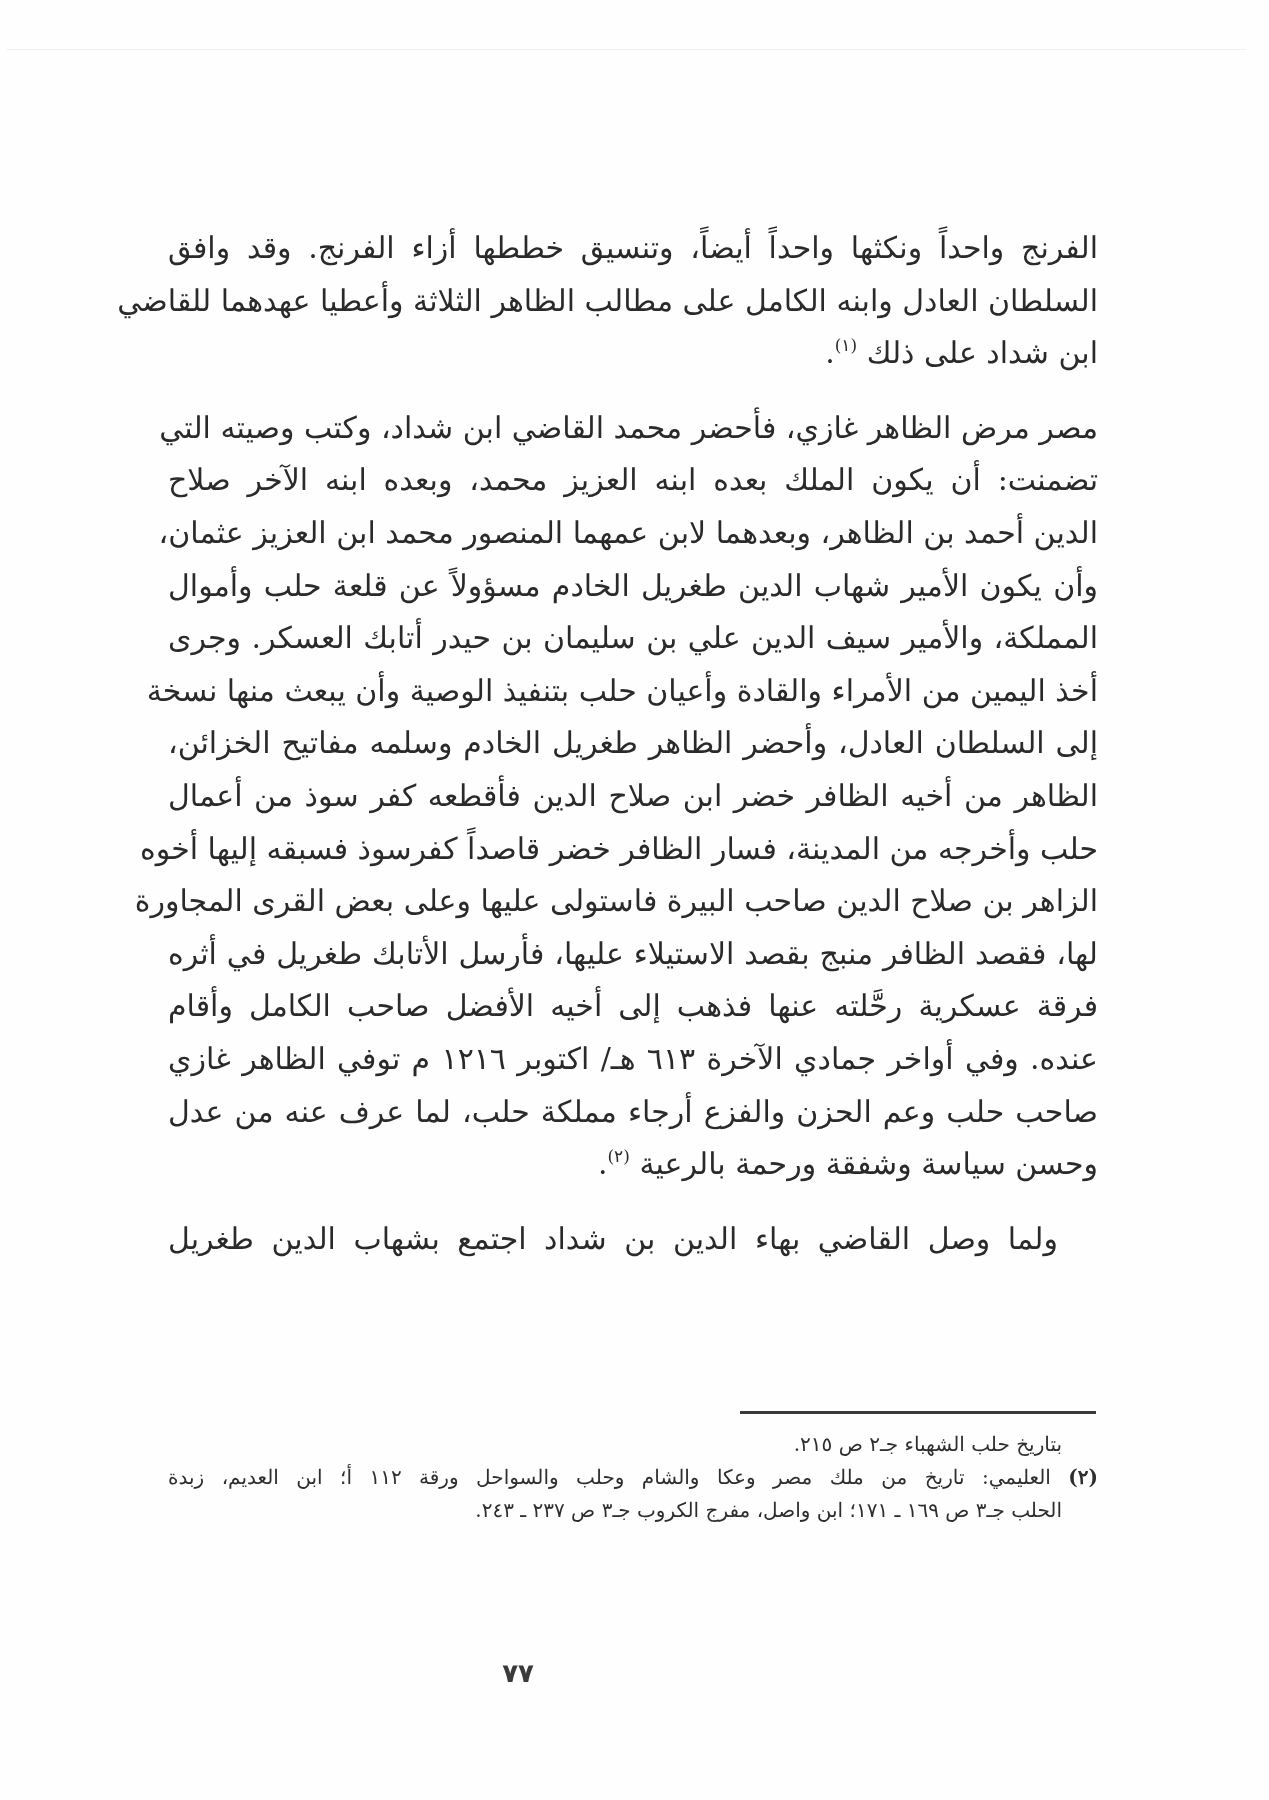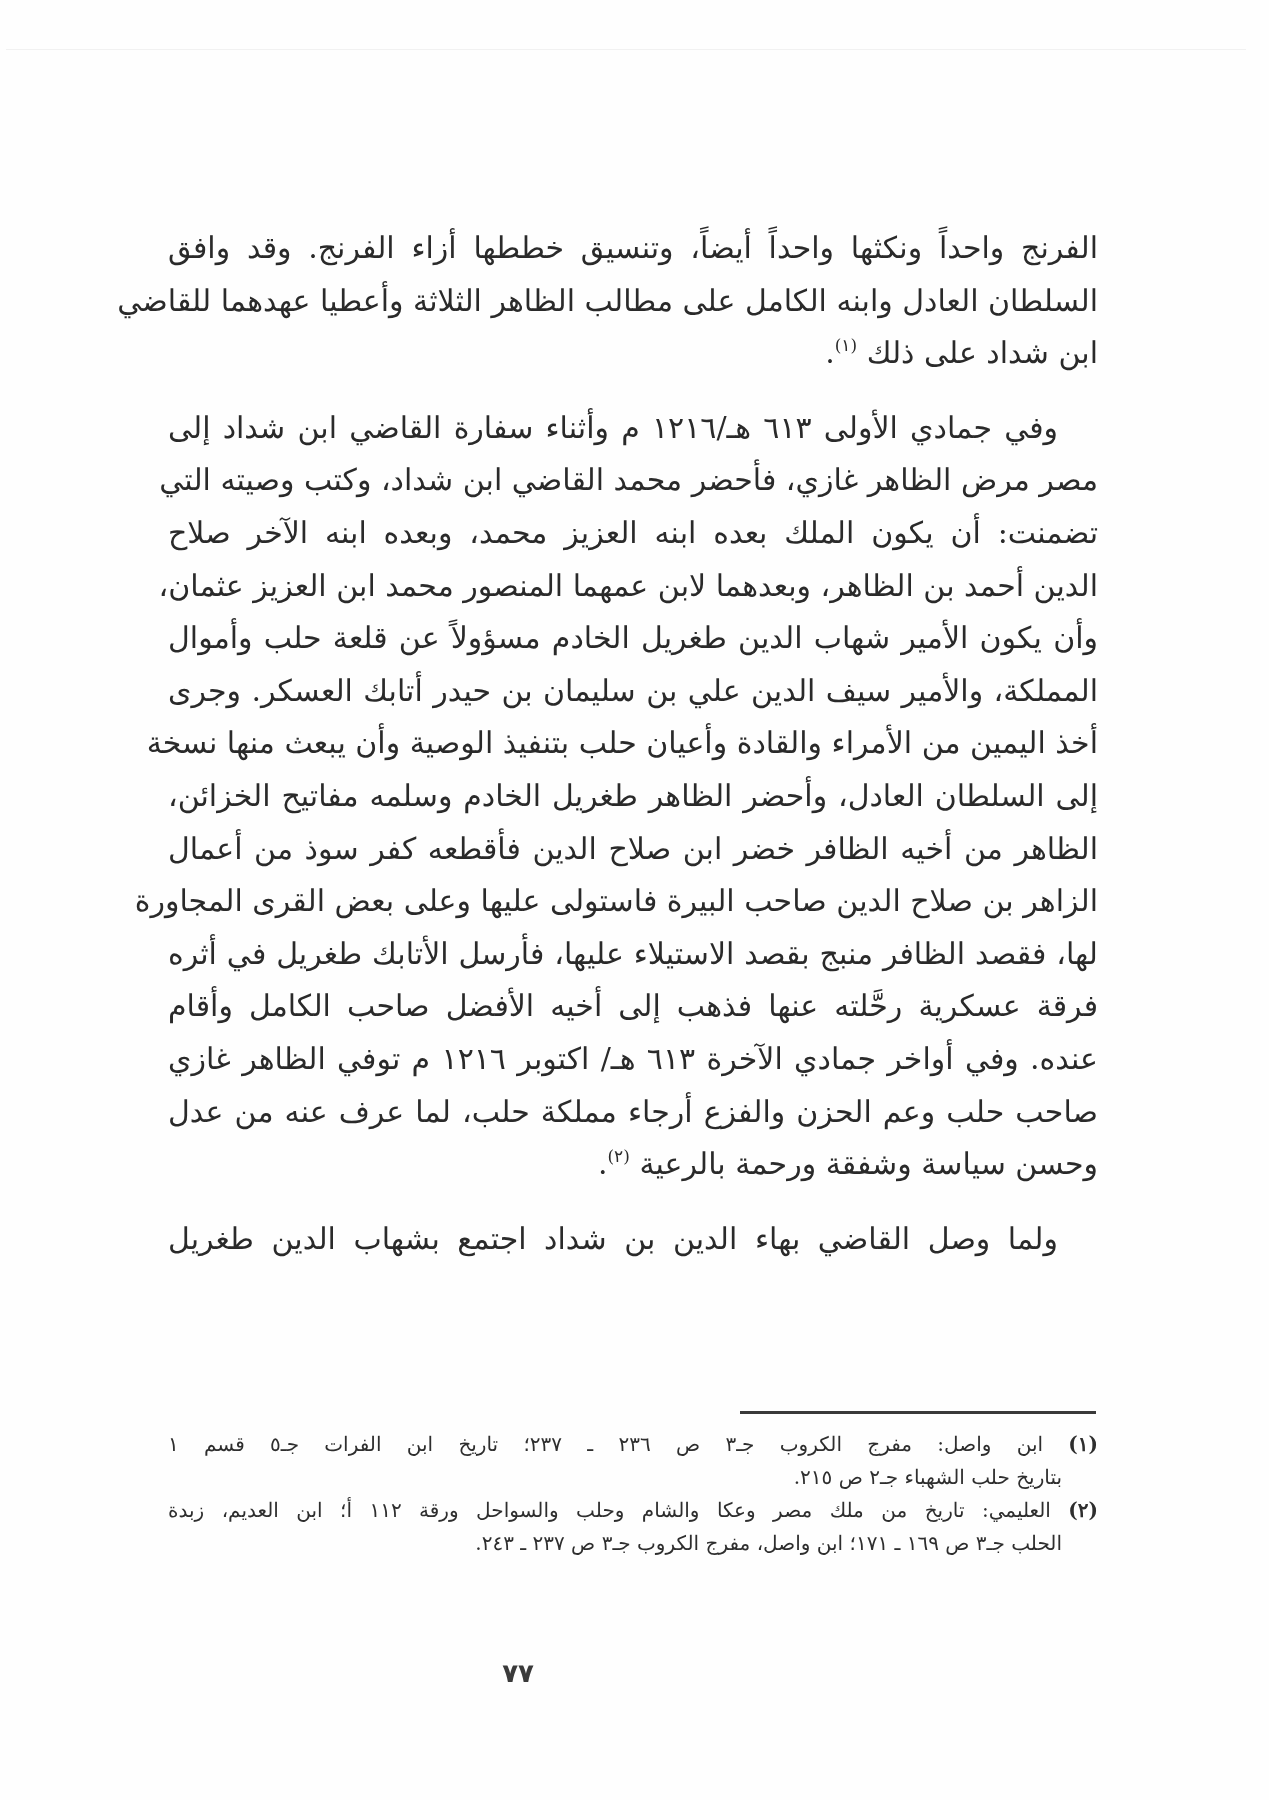--- a/index.html
+++ b/index.html
@@ -108,48 +108,47 @@
   <div class="body-text">
 
     <div>
       <span class="line">الفرنج واحداً ونكثها واحداً أيضاً، وتنسيق خططها أزاء الفرنج. وقد وافق</span>
       <span class="line">السلطان العادل وابنه الكامل على مطالب الظاهر الثلاثة وأعطيا عهدهما للقاضي</span>
       <span class="line last"><span>ابن شداد على ذلك</span> <sup class="fn-ref">(١)</sup><span>.</span></span>
     </div>
     <span class="para-gap"></span>
 
     <div>
-      <span class="line indent">وفي جمادي الأولى ٦١٣ هـ/١٢١٦ م وأثناء سفارة القاضي ابن شداد إلى</span>
       <span class="line">مصر مرض الظاهر غازي، فأحضر محمد القاضي ابن شداد، وكتب وصيته التي</span>
       <span class="line">تضمنت: أن يكون الملك بعده ابنه العزيز محمد، وبعده ابنه الآخر صلاح</span>
       <span class="line">الدين أحمد بن الظاهر، وبعدهما لابن عمهما المنصور محمد ابن العزيز عثمان،</span>
       <span class="line">وأن يكون الأمير شهاب الدين طغريل الخادم مسؤولاً عن قلعة حلب وأموال</span>
       <span class="line">المملكة، والأمير سيف الدين علي بن سليمان بن حيدر أتابك العسكر. وجرى</span>
       <span class="line">أخذ اليمين من الأمراء والقادة وأعيان حلب بتنفيذ الوصية وأن يبعث منها نسخة</span>
       <span class="line">إلى السلطان العادل، وأحضر الظاهر طغريل الخادم وسلمه مفاتيح الخزائن،</span>
       <span class="line">الظاهر من أخيه الظافر خضر ابن صلاح الدين فأقطعه كفر سوذ من أعمال</span>
+      <span class="line">حلب وأخرجه من المدينة، فسار الظافر خضر قاصداً كفرسوذ فسبقه إليها أخوه</span>
       <span class="line">الزاهر بن صلاح الدين صاحب البيرة فاستولى عليها وعلى بعض القرى المجاورة</span>
       <span class="line">لها، فقصد الظافر منبج بقصد الاستيلاء عليها، فأرسل الأتابك طغريل في أثره</span>
       <span class="line">فرقة عسكرية رحَّلته عنها فذهب إلى أخيه الأفضل صاحب الكامل وأقام</span>
       <span class="line">عنده. وفي أواخر جمادي الآخرة ٦١٣ هـ/ اكتوبر ١٢١٦ م توفي الظاهر غازي</span>
       <span class="line">صاحب حلب وعم الحزن والفزع أرجاء مملكة حلب، لما عرف عنه من عدل</span>
       <span class="line last"><span>وحسن سياسة وشفقة ورحمة بالرعية</span> <sup class="fn-ref">(٢)</sup><span>.</span></span>
     </div>
     <span class="para-gap"></span>
 
     <div>
       <span class="line indent">ولما وصل القاضي بهاء الدين بن شداد اجتمع بشهاب الدين طغريل</span>
     </div>
   </div>
 
   <div class="divider"></div>
 
   <div class="footnotes">
     <div class="fn">
-      <span class="fn-line"><span class="fn-num">(١)</span> <span>ابن واصل: مفرج الكروب جـ٣ ص ٢٣٦ ـ ٢٣٧؛ تاريخ ابن الفرات جـ٥ قسم ١</span></span>
       <span class="fn-line cont last">بتاريخ حلب الشهباء جـ٢ ص ٢١٥.</span>
     </div>
     <div class="fn">
       <span class="fn-line"><span class="fn-num">(٢)</span> <span>العليمي: تاريخ من ملك مصر وعكا والشام وحلب والسواحل ورقة ١١٢ أ؛ ابن العديم، زبدة</span></span>
       <span class="fn-line cont last">الحلب جـ٣ ص ١٦٩ ـ ١٧١؛ ابن واصل، مفرج الكروب جـ٣ ص ٢٣٧ ـ ٢٤٣.</span>
     </div>
   </div>
 
   <div class="page-number">٧٧</div>
 </div>

